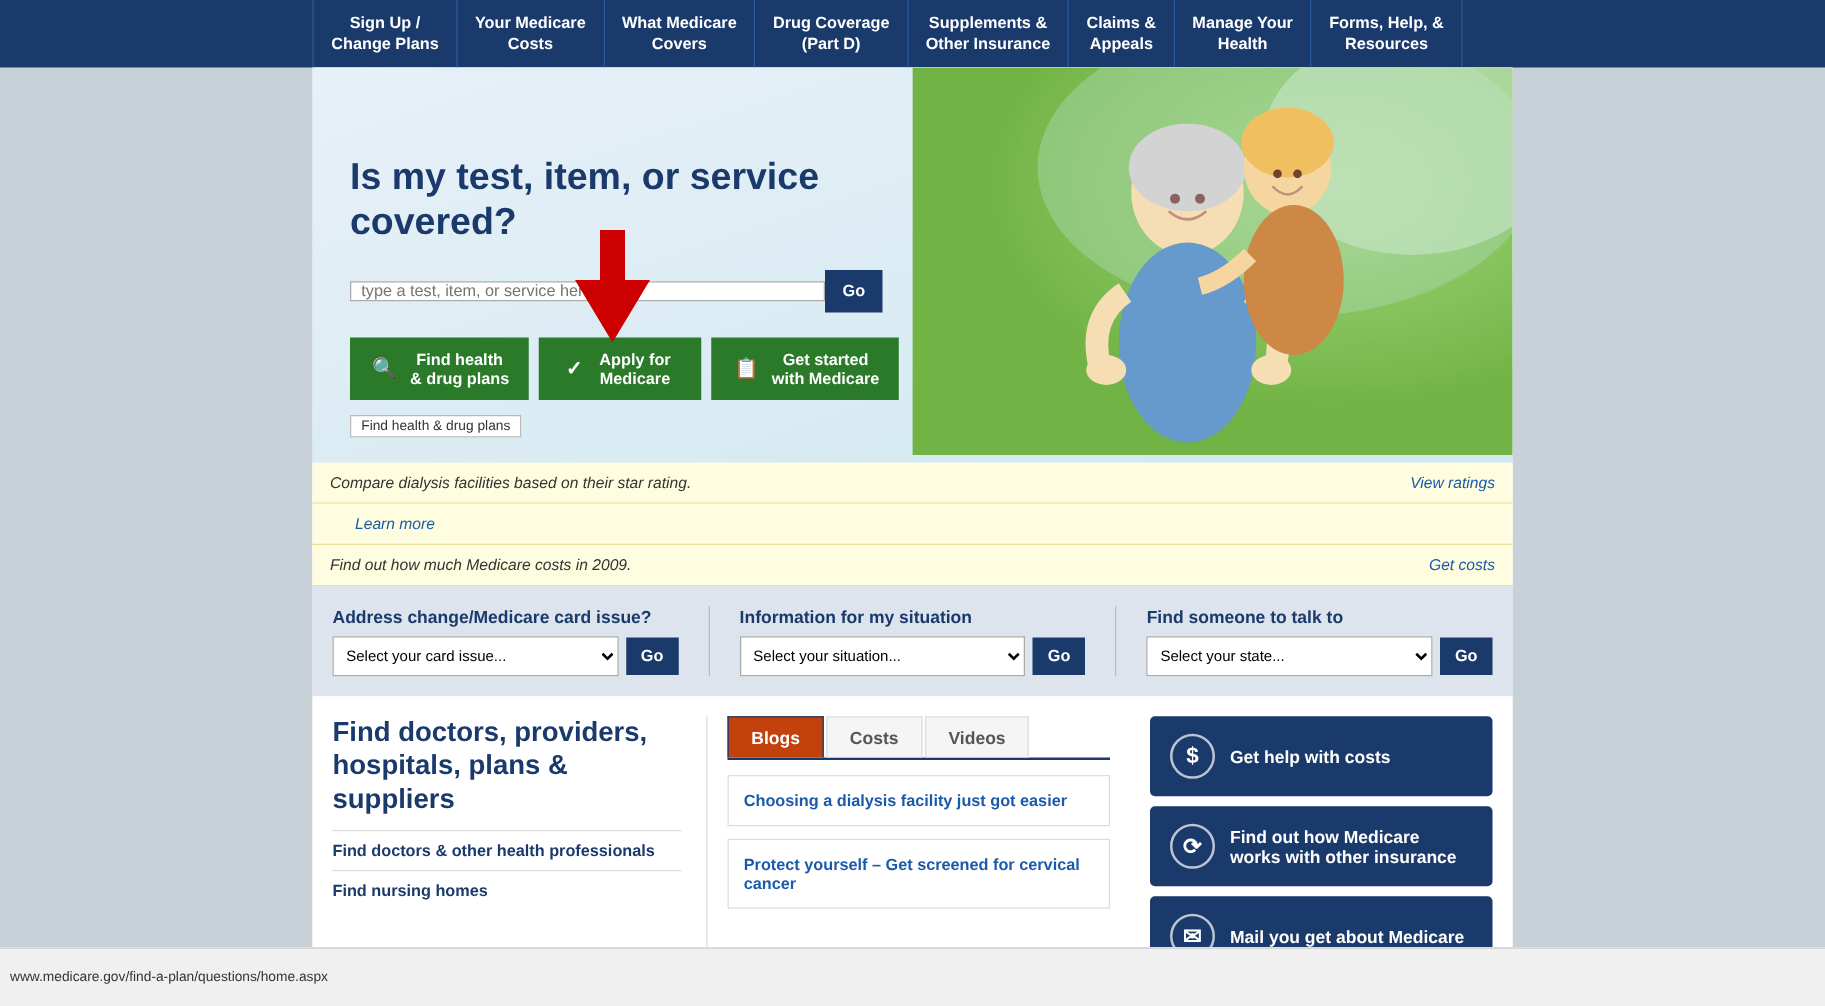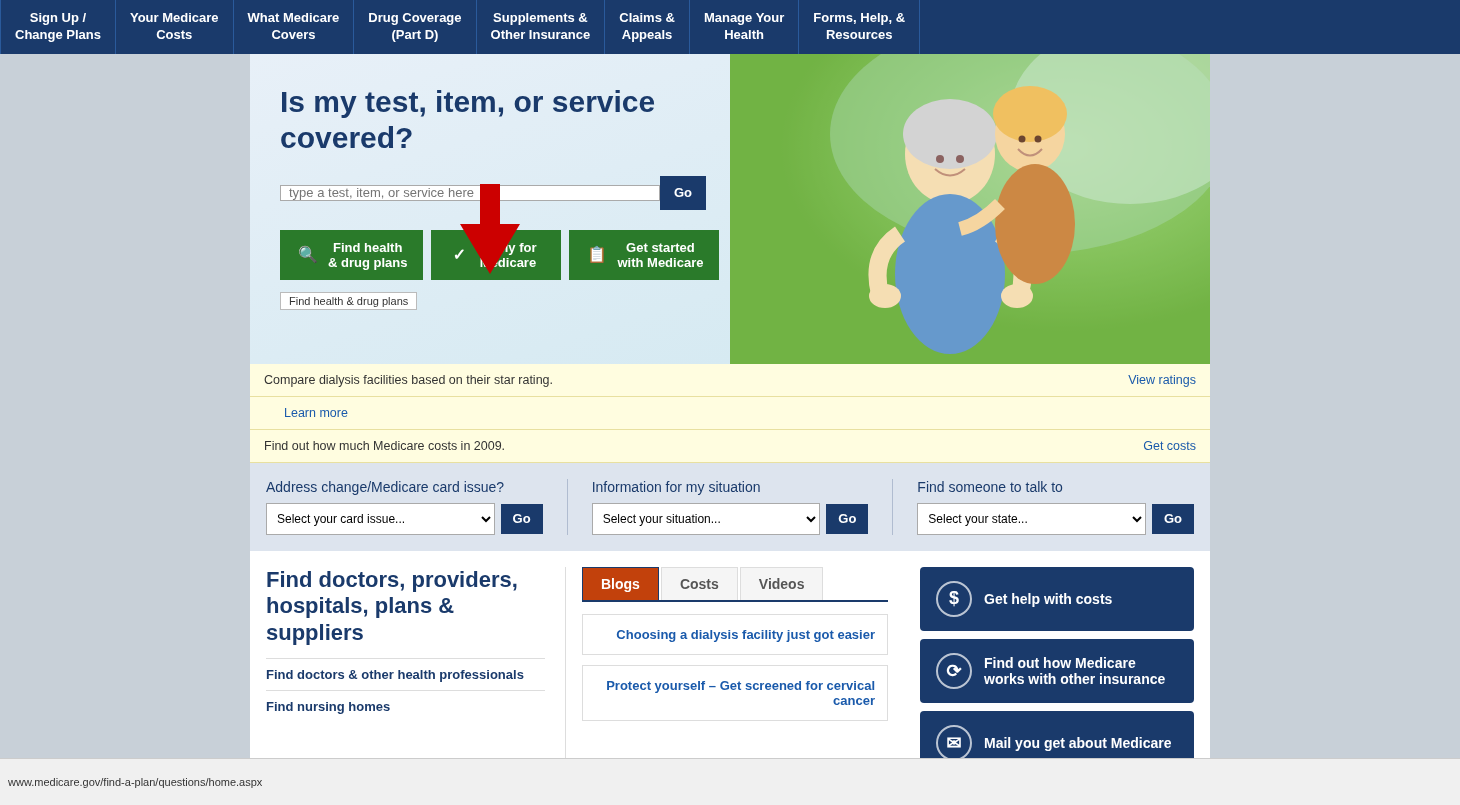--- a/index.html
+++ b/index.html
@@ -7,21 +7,21 @@
       font-family: Arial, sans-serif;
       background: #c8d0d8;
       min-width: 1460px;
       font-size: 13px;
     }
 
     
     .top-nav {
       background: #1a3a6b;
       display: flex;
-      justify-content: flex-start;
+      justify-content: center;
       padding: 0;
     }
     .nav-items {
       display: flex;
       max-width: 960px;
       width: 100%;
     }
     .nav-item {
       color: white;
       font-weight: bold;
@@ -50,20 +50,21 @@
       position: relative;
       padding: 30px 30px 20px 30px;
       overflow: hidden;
       min-height: 310px;
     }
 
     .hero-content {
       position: relative;
       z-index: 2;
       max-width: 480px;
+      margin-top: 40px;
     }
     .hero-title {
       color: #1a3a6b;
       font-size: 30px;
       font-weight: bold;
       line-height: 1.2;
       margin-bottom: 20px;
     }
     .search-row {
       display: flex;
@@ -147,39 +148,40 @@
       background: white;
     }
     .alert-row {
       display: flex;
       align-items: center;
       justify-content: space-between;
       background: #fffde0;
       border-bottom: 1px solid #e8e0a0;
       padding: 9px 14px;
       font-size: 12.5px;
+      font-style: italic;
     }
     .alert-row .alert-text { color: #333; flex: 1; }
     .alert-row .alert-link { color: #1a5aab; cursor: pointer; white-space: nowrap; margin-left: 20px; font-size: 12.5px; }
 
     
     .widgets-row {
       background: #dde4ee;
       padding: 16px 16px;
       display: flex;
       gap: 20px;
       align-items: flex-start;
     }
     .widget-box {
       flex: 1;
     }
     .widget-title {
       color: #1a3a6b;
       font-size: 14px;
-      font-weight: normal;
+      font-weight: bold;
       margin-bottom: 8px;
     }
     .widget-select-row {
       display: flex;
       gap: 6px;
       align-items: center;
     }
     .widget-select {
       flex: 1;
       height: 32px;
@@ -263,21 +265,20 @@
       background: #c2410c;
       color: white;
       border-color: #1a3a6b;
     }
     .blog-card {
       background: white;
       border: 1px solid #ddd;
       padding: 12px;
       margin-bottom: 10px;
       cursor: pointer;
-      text-align: right;
     }
     .blog-card-title {
       color: #1a5aab;
       font-size: 13px;
       font-weight: bold;
     }
 
     
     .quick-links {
       flex: 0 0 290px;

